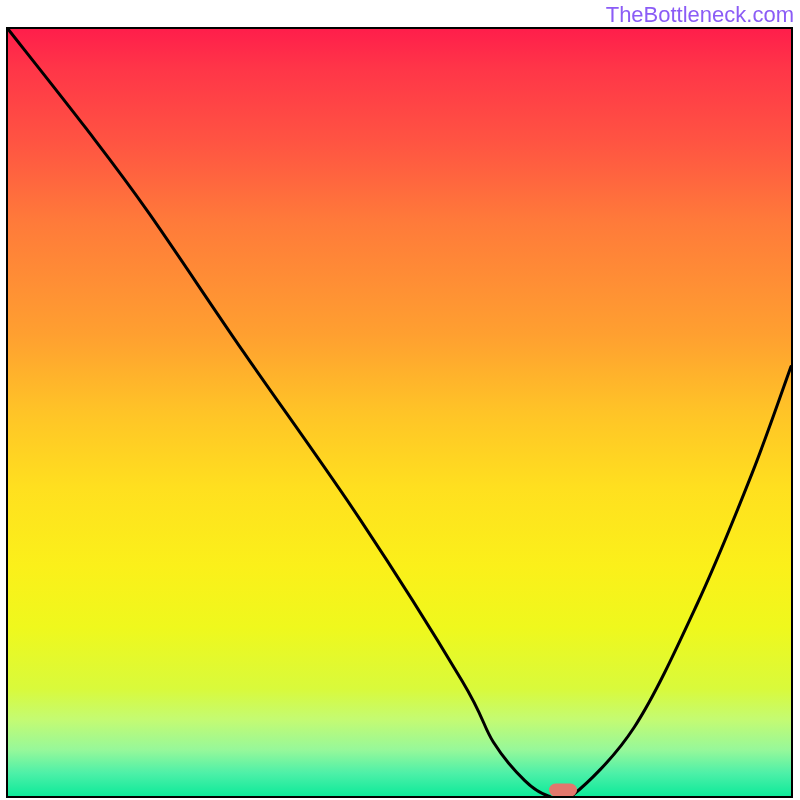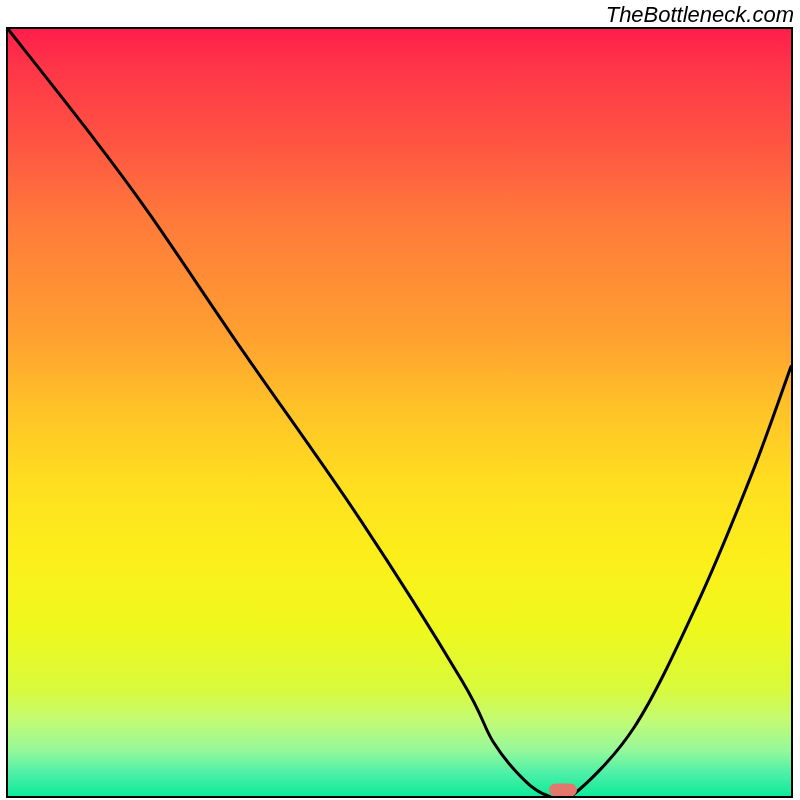--- a/index.html
+++ b/index.html
@@ -10,23 +10,22 @@
     position: relative;
     background: #fff;
     font-family: Arial, Helvetica, sans-serif;
   }
   .watermark {
     position: absolute;
     top: 2px;
     right: 6px;
     font-size: 22px;
     font-weight: 500;
-    color: #000000;
+    color: #8b5cf6;
     z-index: 10;
-    font-style: italic;
   }
   .chart-frame {
     position: absolute;
     top: 27px;
     left: 6px;
     width: 787px;
     height: 771px;
     border: 2.5px solid #000;
     box-sizing: border-box;
     overflow: hidden;

